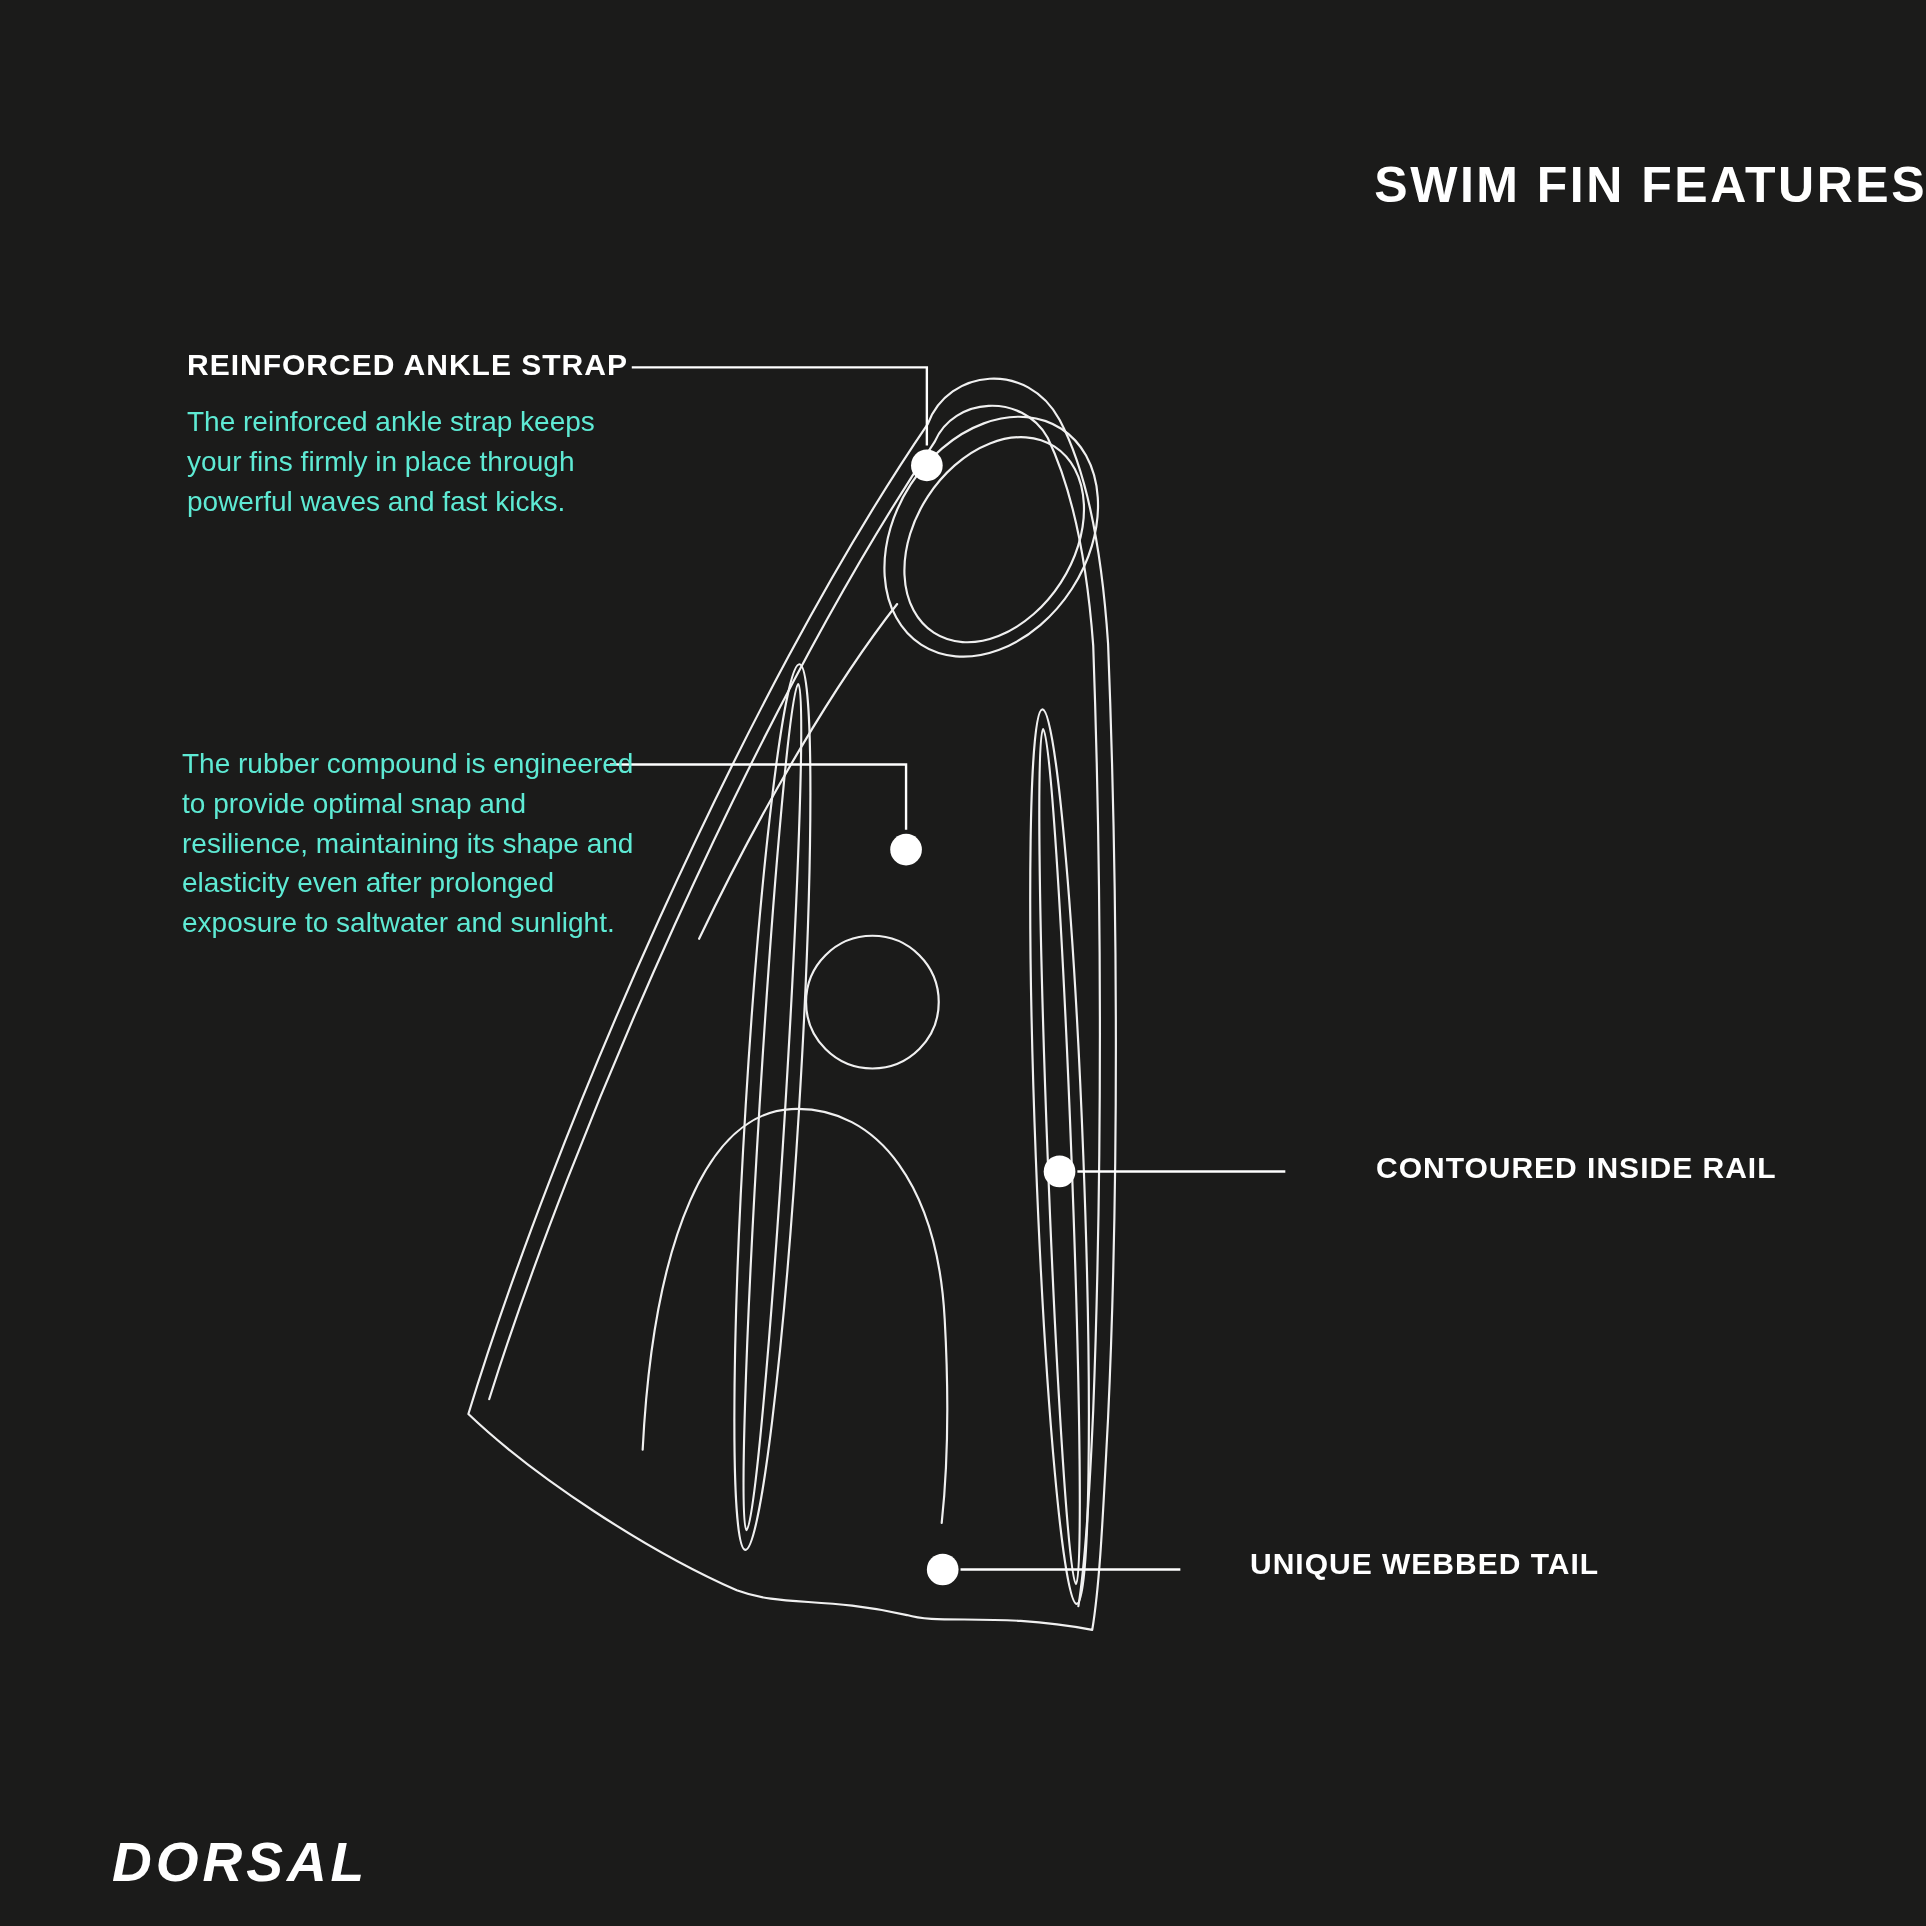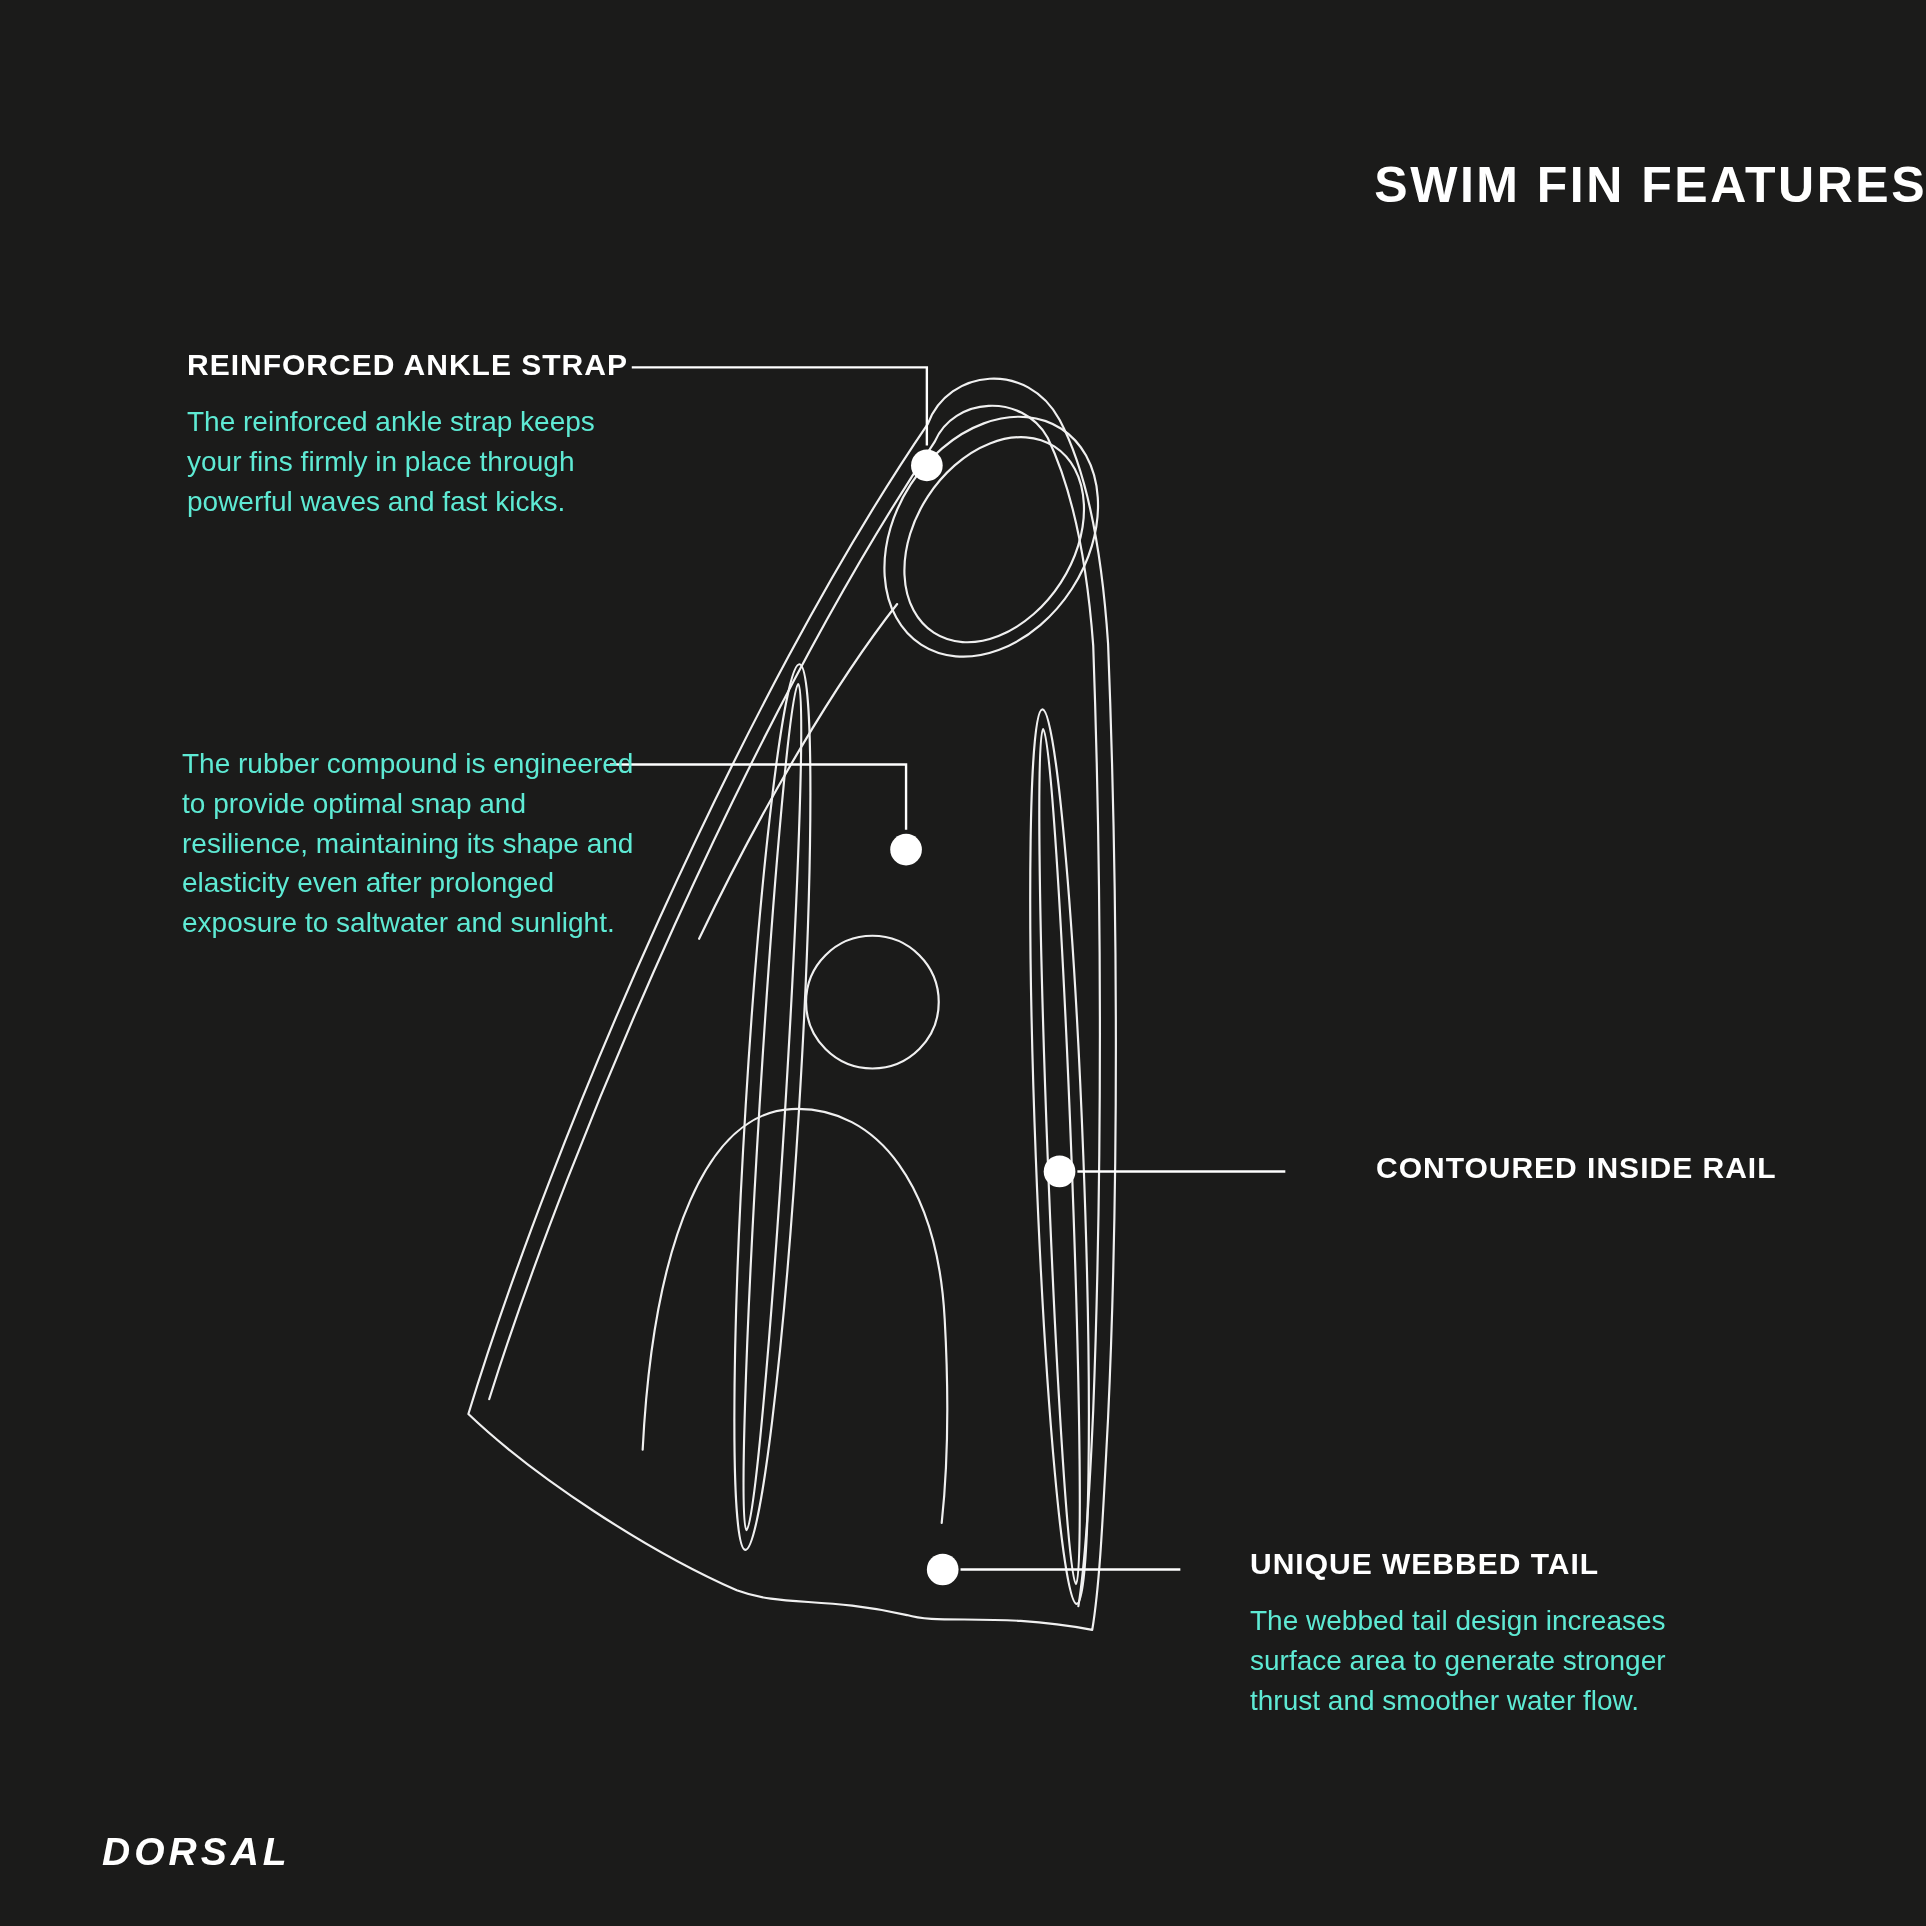--- a/index.html
+++ b/index.html
@@ -50,23 +50,23 @@
     line-height: 1.42;
     color: #5eead4;
     white-space: pre-line;
   }
   .f1 { left: 187px; top: 348px;  width: 515px; }
   .f2 { left: 182px; top: 744px;  width: 535px; }
   .f3 { left: 1376px; top: 1151px; width: 465px; }
   .f4 { left: 1250px; top: 1547px; width: 436px; }
   .brand {
     position: absolute;
-    left: 102px;
+    left: 112px;
     top: 1830px;
-    font-size: 39px;
+    font-size: 55px;
     font-weight: 700;
     font-style: italic;
     letter-spacing: 4px;
     color: #ffffff;
   }
 </style>
 </head>
 <body>
 
 <div class="canvas">
@@ -142,21 +142,18 @@
 elasticity even after prolonged
 exposure to saltwater and sunlight.</p>
   </div>
 
   <div class="feature f3">
     <h2>CONTOURED INSIDE RAIL</h2>
   </div>
 
   <div class="feature f4">
     <h2>UNIQUE WEBBED TAIL</h2>
-    <p>The webbed tail design increases
-surface area to generate stronger
-thrust and smoother water flow.</p>
   </div>
 
   <div class="brand">DORSAL</div>
 
 </div>
 
 
 </body></html>

